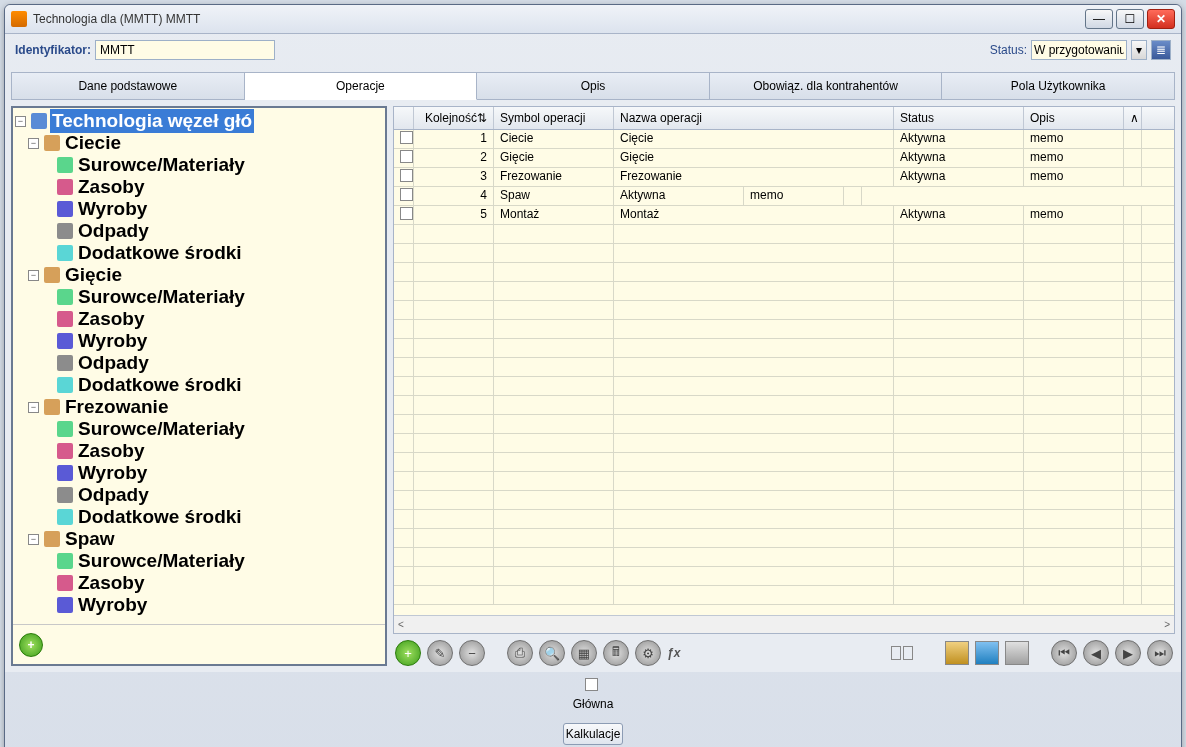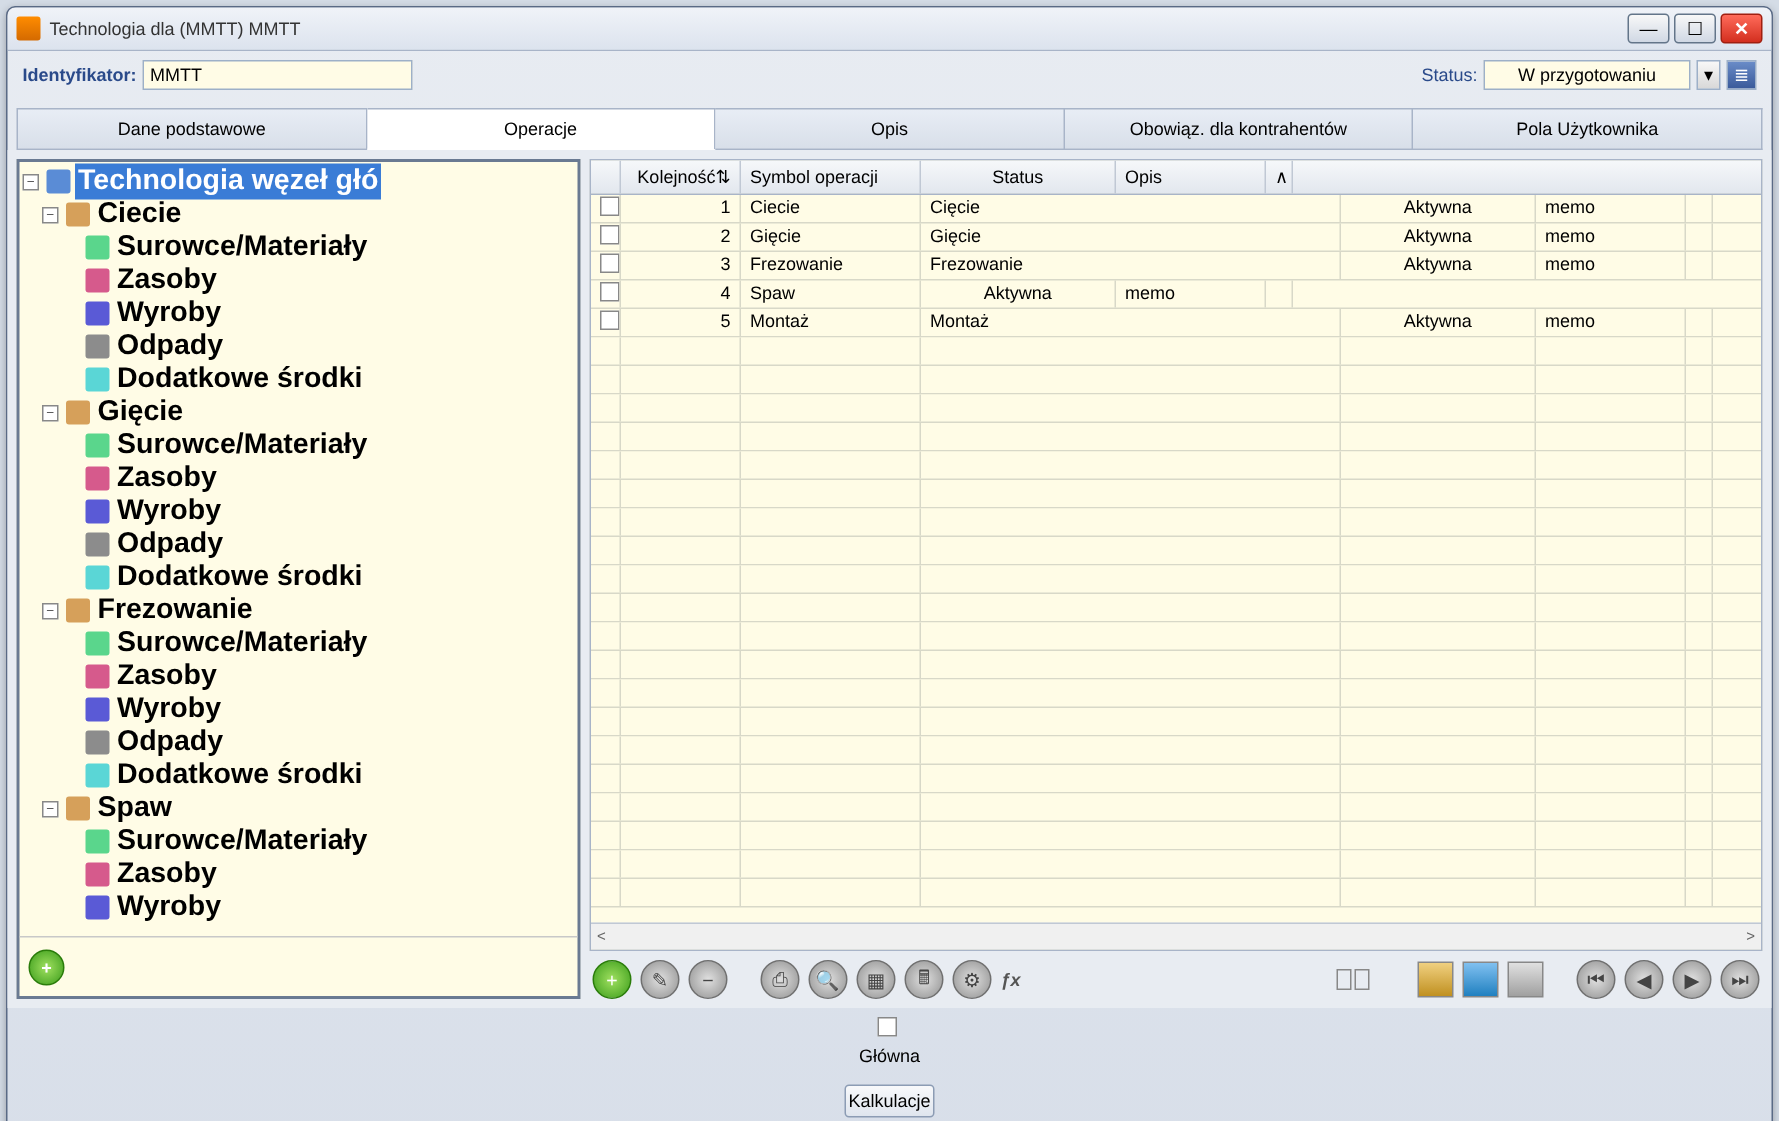--- a/index.html
+++ b/index.html
@@ -12,21 +12,21 @@
 .win-btn { width: 28px; height: 20px; border: 1px solid #637589; border-radius: 3px; background: linear-gradient(#f8f8f8,#d0d8e4); display:flex; align-items:center; justify-content:center; }
 .win-btn.close { background: linear-gradient(#ff6b5a,#d32f1f); border-color:#a01f10; color:#fff; font-weight:bold; }
 .form-area { padding: 6px 10px 2px; }
 .form-row { display: flex; align-items: center; margin-bottom: 4px; }
 .form-label { color: #2a4a8a; font-weight: bold; width: 80px; text-align: left; }
 .text-input { background: #fffce6; border: 1px solid #9db0c8; padding: 2px 4px; height: 20px; }
 #id-field { width: 180px; }
 #name-field { width: 556px; }
 .status-wrap { margin-left: auto; display: flex; align-items: center; gap: 4px; }
 .status-label { color:#2a4a8a; font-weight:normal; }
-.status-select { width: 138px; height: 20px; border:1px solid #9db0c8; background:#fffce6; padding:1px 2px;text-align:center; }
+.status-select { width: 96px; height: 20px; border:1px solid #9db0c8; background:#fffce6; padding:1px 2px; }
 .list-btn { width:20px; height:20px; border:1px solid #9db0c8; background:linear-gradient(#6a8cc8,#3a5a9a); display:flex; align-items:center; justify-content:center; }
 .tabs { display: flex; margin: 6px 6px 0; }
 .tab { flex: 1; text-align: center; padding: 6px 9px; background: linear-gradient(#e8edf5,#d8dfe9); border-top:1px solid #a8b4c8; border-bottom:1px solid #a8b4c8; border-right:1px solid #a8b4c8; cursor:pointer; }
 .tab:first-child { border-left:1px solid #a8b4c8; }
 .tab.active { background:#fff; border-bottom-color:#fff; font-weight:normal; }
 .content { display: flex; padding: 6px; gap: 6px; background:#e8ecf2; }
 .tree-panel { width: 376px; height: 560px; border: 2px solid #6a7a92; background: #fffce6; display:flex; flex-direction:column; position:relative; }
 .tree-scroll { flex:1; overflow-y:auto; overflow-x:hidden; padding:2px; }
 .tree-node { display:flex; align-items:center; height:22px; cursor:default; white-space:nowrap; }
 .tree-expand { width:11px; height:11px; border:1px solid #888; background:#fff; display:inline-flex; align-items:center; justify-content:center; margin-right:2px; font-size:9px; line-height:9px; color:#555; cursor:pointer; }
@@ -34,21 +34,21 @@
 .tree-icon { width:16px; height:16px; margin:0 3px; display:inline-block; border-radius:2px; }
 .ic-root{background:#5a8cd6;} .ic-op{background:#d6a05a;} .ic-mat{background:#5ad68c;} .ic-res{background:#d65a8c;} .ic-prd{background:#5a5ad6;} .ic-wst{background:#8c8c8c;} .ic-add{background:#5ad6d6;}
 .tree-label { padding:1px 2px; font-size:19px; font-weight:bold; }
 .tree-label.selected { background:#3a7cd6; color:#fff; }
 .tree-bottom { height:40px; border-top:1px solid #c8c8c8; display:flex; align-items:center; padding:0 6px; }
 .add-btn { width:24px; height:24px; border-radius:12px; background:radial-gradient(#a0e060,#3a9c1a); border:1px solid #2a7c0a; color:#fff; font-weight:bold; display:flex; align-items:center; justify-content:center; }
 .grid-panel { flex:1; display:flex; flex-direction:column; }
 .grid { flex:1; border:1px solid #a8b4c8; background:#fffce6; display:flex; flex-direction:column; overflow:hidden; }
 .grid-head { display:flex; background:linear-gradient(#f6f8fa,#e2e7ee); border-bottom:1px solid #a8b4c8; }
 .gh-cell { padding:4px 6px; border-right:1px solid #c0c8d4; }
-.gw-check{width:20px;} .gw-ord{width:80px; text-align:right;} .gw-sym{width:120px;} .gw-name{width:280px;} .gw-stat{width:130px;text-align:center;} .gw-desc{width:100px;} .gw-scr{width:18px;}
+.gw-check{width:20px;} .gw-ord{width:80px; text-align:right;} .gw-sym{width:120px;} .gw-name{width:280px;} .gw-stat{width:130px;} .gw-desc{width:100px;} .gw-scr{width:18px;}
 .grid-body{ flex:1; background:#fffce6; overflow-y:auto; }
 .grid-row{ display:flex; border-bottom:1px solid #d8d8c8; height:19px; }
 .gc{ padding:1px 6px; border-right:1px solid #d8d8c8; overflow:hidden; }
 .grid-row.empty{ background:#fffce6; }
 .grid-hscroll{ height:18px; background:#f0f0f0; border-top:1px solid #c0c8d4; display:flex; align-items:center; padding:0 4px; font-size:10px; color:#666;}
 .icon-bar{ display:flex; align-items:center; gap:6px; padding:6px 2px 0; }
 .ib-btn{ width:26px; height:26px; border-radius:13px; background:radial-gradient(#e0e0e0,#909090); border:1px solid #707070; display:flex; align-items:center; justify-content:center; font-size:13px; color:#444; }
 .ib-btn.green{background:radial-gradient(#a0e060,#3a9c1a);border-color:#2a7c0a;color:#fff;}
 .ib-spacer{flex:1;}
 .ib-sq{width:24px;height:24px;border:1px solid #888;background:#fff;}
@@ -260,20 +260,21 @@
         <div class="add-btn">+</div>
       </div>
     </div>
 
     <div class="grid-panel">
       <div class="grid">
         <div class="grid-head">
           <div class="gh-cell gw-check"></div>
           <div class="gh-cell gw-ord"><span>Kolejność</span>⇅</div>
           <div class="gh-cell gw-sym">Symbol operacji</div>
+          <div class="gh-cell gw-name">Nazwa operacji</div>
           <div class="gh-cell gw-stat">Status</div>
           <div class="gh-cell gw-desc">Opis</div>
           <div class="gh-cell gw-scr">∧</div>
         </div>
         <div class="grid-body" id="grid-body">
             <div class="grid-row">
               <div class="gc gw-check">
                 <div class="chk"></div>
               </div>
               <div class="gc gw-ord" style="text-align:right;">1</div>

